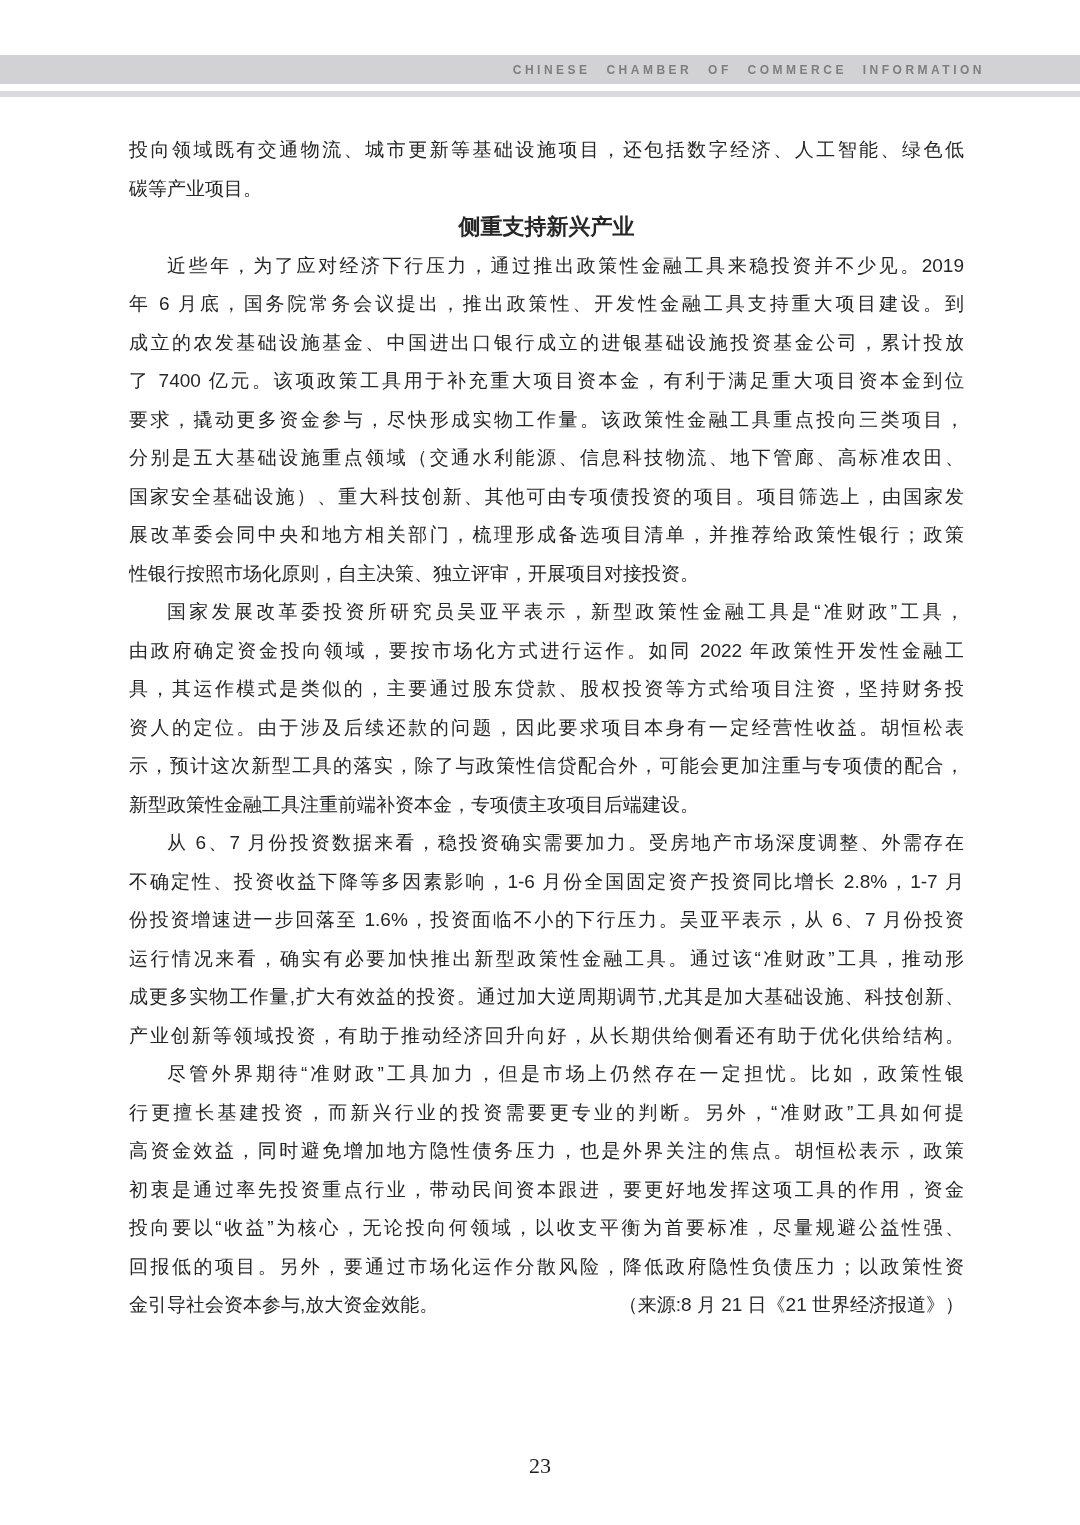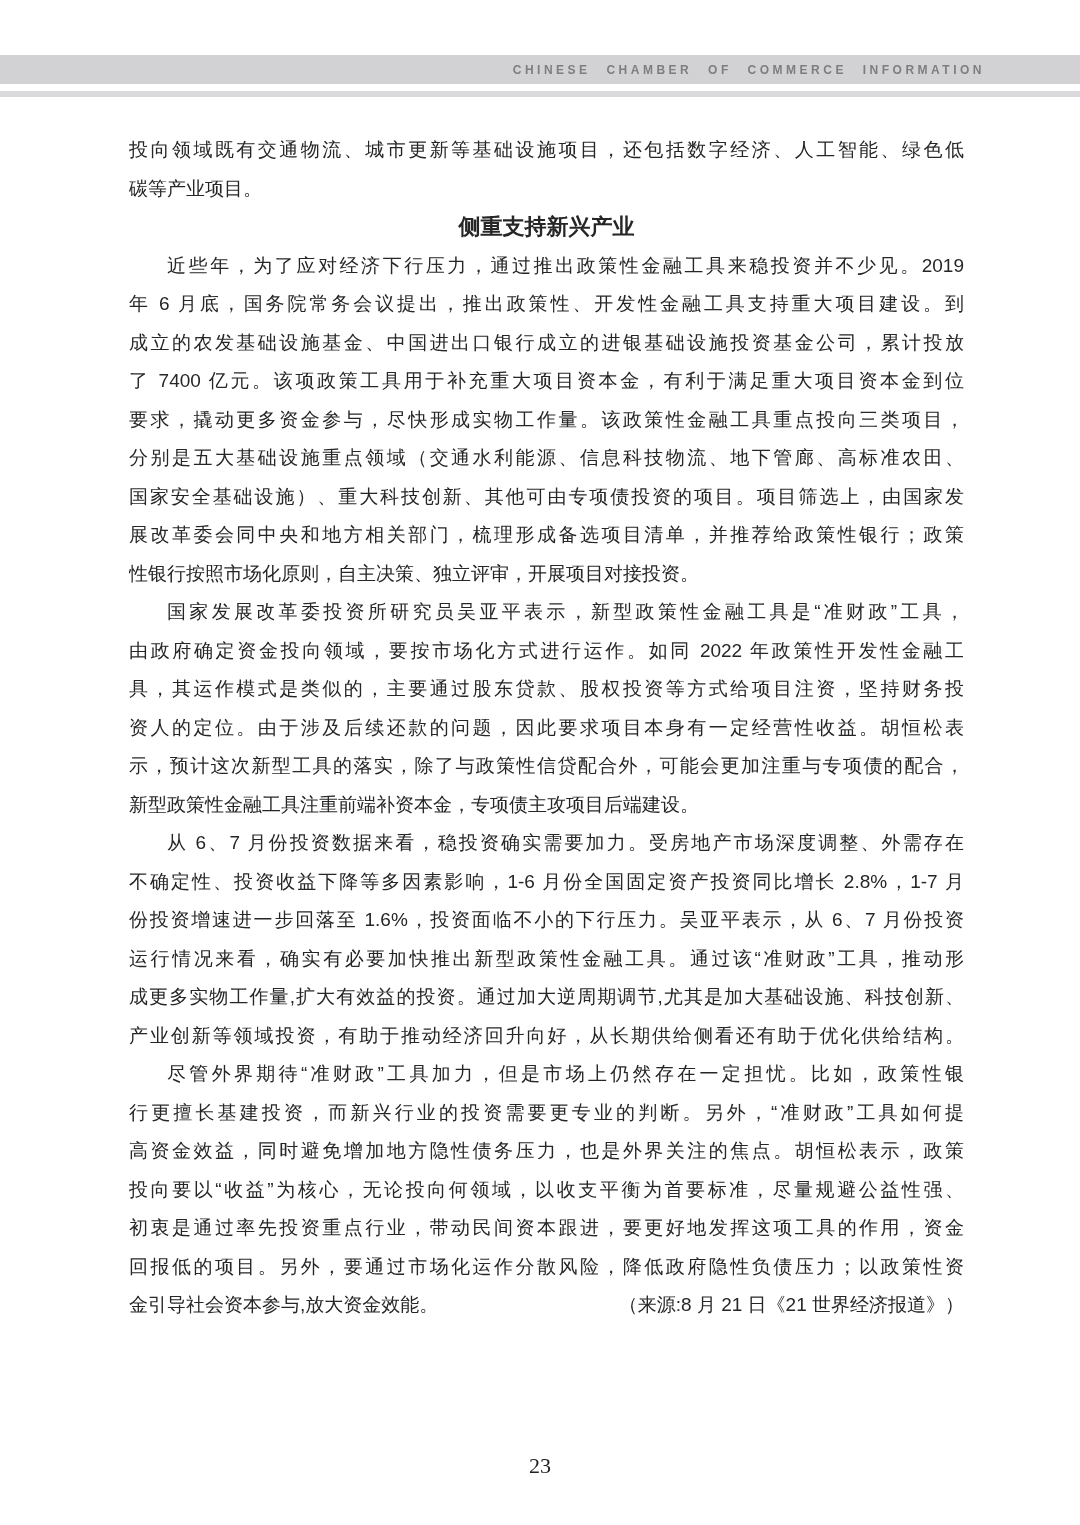--- a/index.html
+++ b/index.html
@@ -126,22 +126,22 @@
         <div class="line">份投资增速进一步回落至 1.6%，投资面临不小的下行压力。吴亚平表示，从 6、7 月份投资</div>
         <div class="line">运行情况来看，确实有必要加快推出新型政策性金融工具。通过该“准财政”工具，推动形</div>
         <div class="line">成更多实物工作量,扩大有效益的投资。通过加大逆周期调节,尤其是加大基础设施、科技创新、</div>
         <div class="line">产业创新等领域投资，有助于推动经济回升向好，从长期供给侧看还有助于优化供给结构。</div>
       </div>
 
     <div class="para">
         <div class="line indent">尽管外界期待“准财政”工具加力，但是市场上仍然存在一定担忧。比如，政策性银</div>
         <div class="line">行更擅长基建投资，而新兴行业的投资需要更专业的判断。另外，“准财政”工具如何提</div>
         <div class="line">高资金效益，同时避免增加地方隐性债务压力，也是外界关注的焦点。胡恒松表示，政策</div>
+        <div class="line">初衷是通过率先投资重点行业，带动民间资本跟进，要更好地发挥这项工具的作用，资金</div>
         <div class="line">投向要以“收益”为核心，无论投向何领域，以收支平衡为首要标准，尽量规避公益性强、</div>
-        <div class="line">初衷是通过率先投资重点行业，带动民间资本跟进，要更好地发挥这项工具的作用，资金</div>
         <div class="line">回报低的项目。另外，要通过市场化运作分散风险，降低政府隐性负债压力；以政策性资</div>
       </div>
 
     <div class="final-line">
       <span>金引导社会资本参与,放大资金效能。</span>
       <span>（来源:8 月 21 日《21 世界经济报道》）</span>
     </div>
 
   </div>
 

